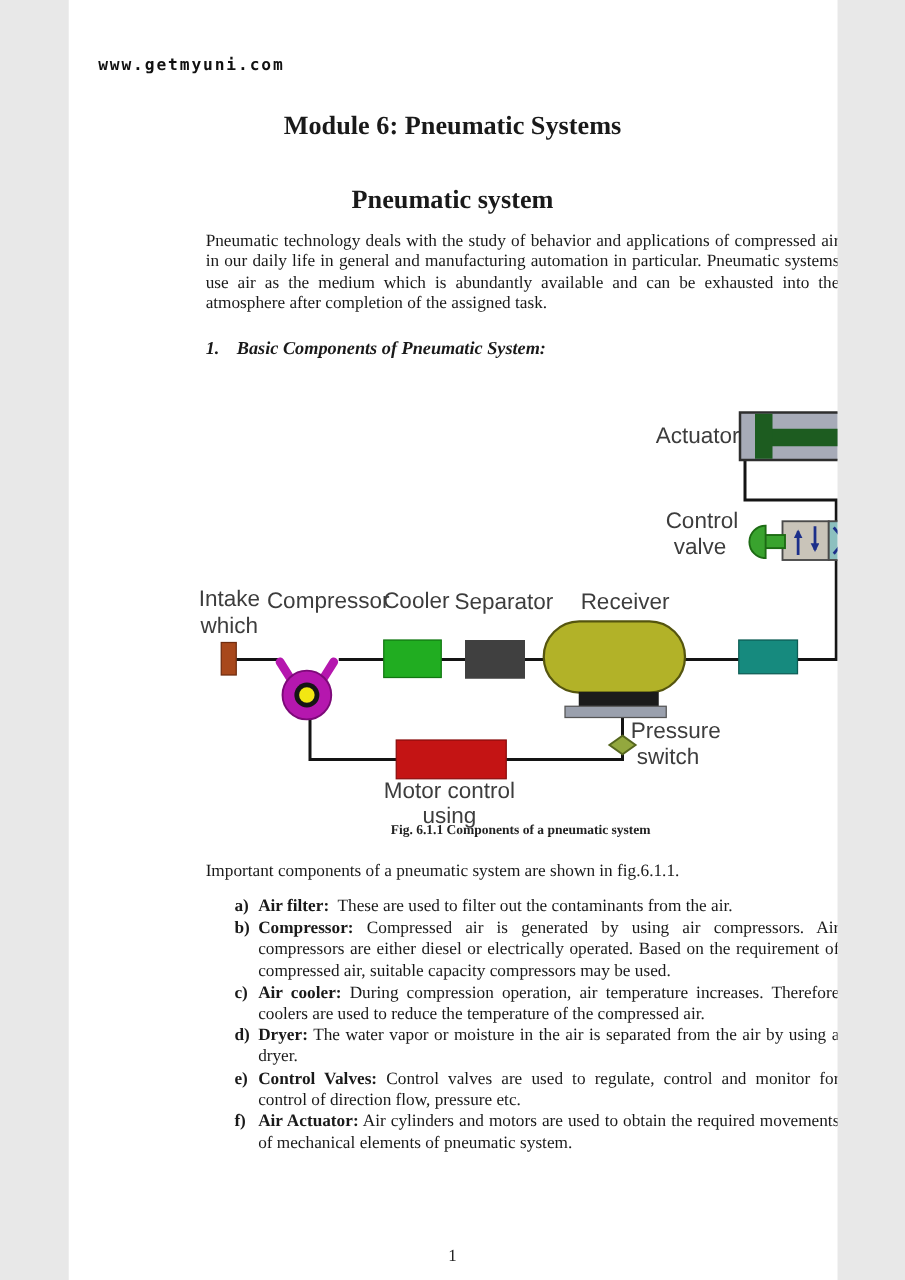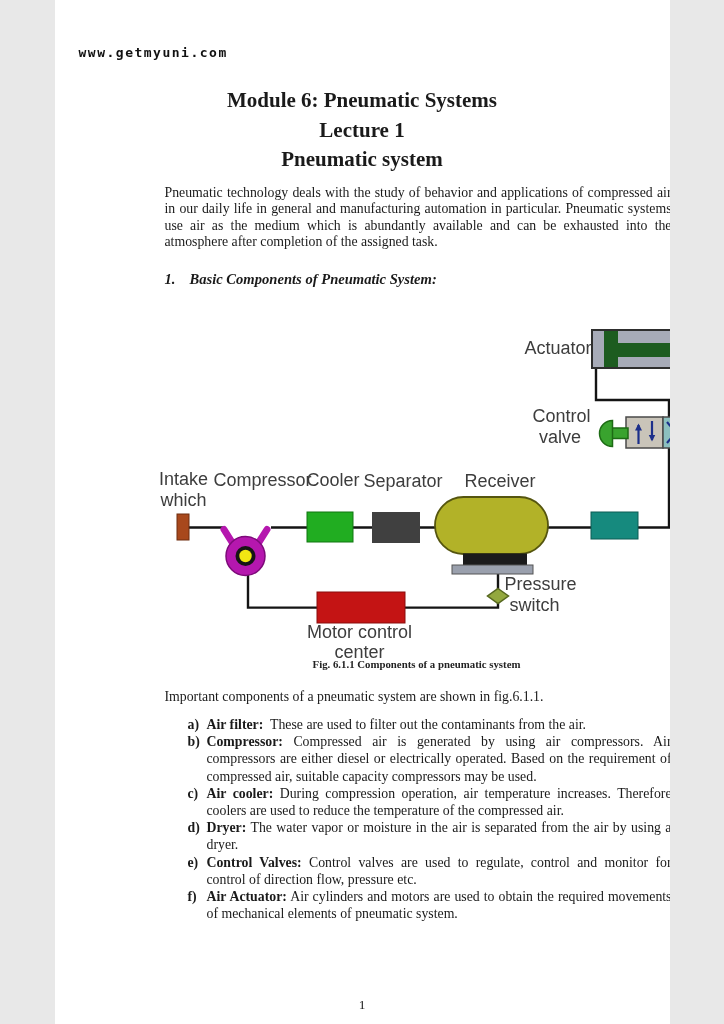--- a/index.html
+++ b/index.html
@@ -46,21 +46,20 @@
   }
 </style>
 </head>
 <body>
 
 <div class="page">
 
   <div class="abs watermark">www.getmyuni.com</div>
 
   <div class="abs h-center" style="top:88px;">Module 6: Pneumatic Systems</div>
-  <div class="abs h-center" style="top:118px;">Lecture 1</div>
   <div class="abs h-center" style="top:147px;">Pneumatic system</div>
 
   <div class="abs intro">Pneumatic technology deals with the study of behavior and applications of compressed air in our daily life in general and manufacturing automation in particular. Pneumatic systems use air as the medium which is abundantly available and can be exhausted into the atmosphere after completion of the assigned task.</div>
 
   <div class="abs section-head">
     <span class="sec-marker">1.</span><span>Basic Components of Pneumatic System:</span>
   </div>
 
   <div class="abs diagram">
     <svg width="724" height="355" viewBox="0 0 724 355">
@@ -123,21 +122,21 @@
     <div class="dlabel" style="left:159px;top:145px;width:80px;text-align:right;">Compressor</div>
     <div class="dlabel" style="left:252px;top:145px;width:46px;">Cooler</div>
     <div class="dlabel" style="left:309px;top:146px;width:64px;">Separator</div>
     <div class="dlabel" style="left:410px;top:146px;width:62px;">Receiver</div>
     <div class="dlabel" style="left:450px;top:249px;width:60px;">
       <div>Pressure</div>
       <div>switch</div>
     </div>
     <div class="dlabel" style="left:250px;top:298px;width:110px;line-height:19.5px;">
       <div>Motor control</div>
-      <div>center</div>
+      <div>using</div>
     </div>
     <div class="caption">Fig. 6.1.1 Components of a pneumatic system</div>
   </div>
 
   <div class="abs post-figure">Important components of a pneumatic system are shown in fig.6.1.1.</div>
 
   <div class="abs comp-list">
     <div class="citem">
       <span class="cmarker">a)</span>
       <span class="cterm">Air filter:</span>&nbsp;

